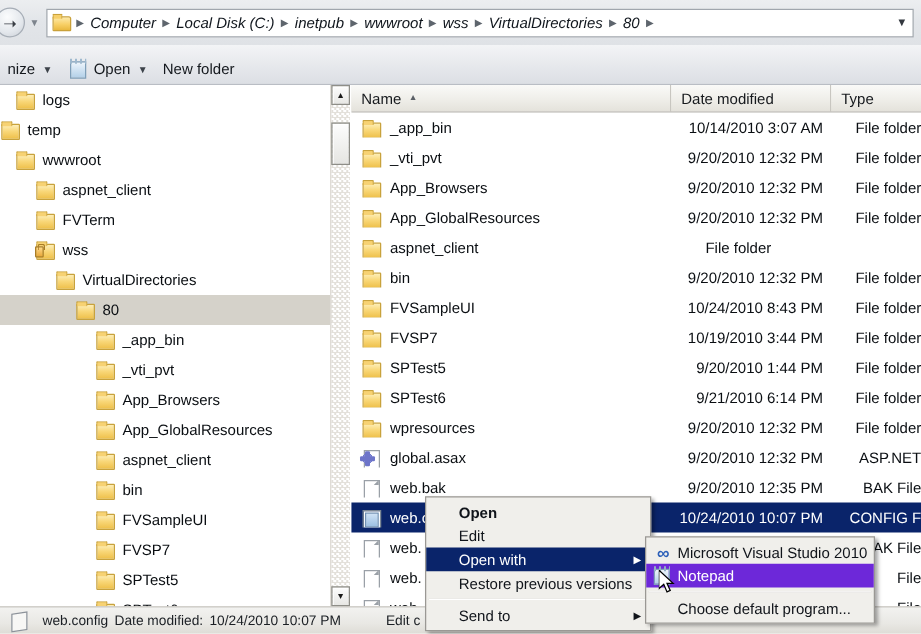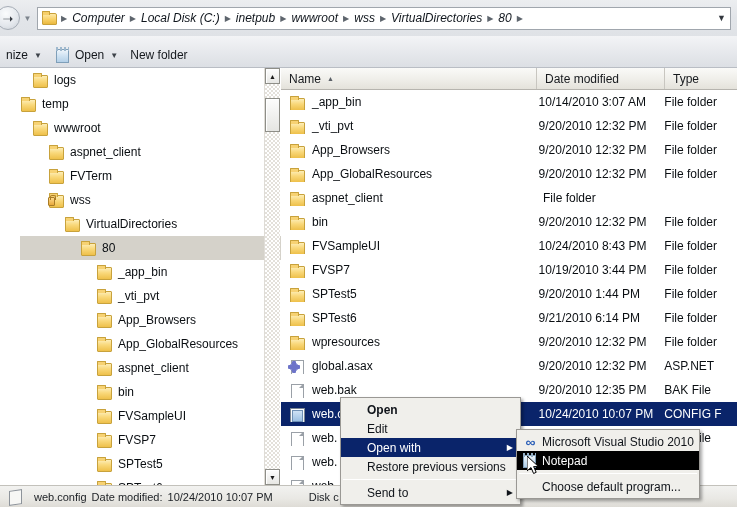--- a/index.html
+++ b/index.html
@@ -91,21 +91,20 @@
     position: absolute; left: 2px; top: 0px; width: 13px; height: 4px;
     background: linear-gradient(to right,#9fb9ce 0 2px,transparent 2px 4px);
     background-size: 4px 4px;
   }
 
   
   .tree-pane {
     position: absolute; left: 0; top: 68px; width: 278px; height: 417px;
     background: #ffffff; overflow: hidden;
     border-right: 1px solid #d8dade;
-    margin-left: 20px;
   }
   .tree-row {
     height: 24px; display: flex; align-items: center;
     white-space: nowrap; font-size: 12px; color: #0a0e12;
     padding-right: 4px;
   }
   .tree-row.selected { background: #d5d2ca; }
   .tree-ico {
     width: 16px; height: 14px; position: relative; flex: 0 0 auto; margin-right: 6px;
   }
@@ -146,21 +145,21 @@
   .sb-down { bottom: 0; }
   .sb-thumb {
     position:absolute; left:0; top:30px; width:15px; height:34px;
     background: linear-gradient(to bottom,#fdfdfd,#e5e5e2);
     border:1px solid #8e8e88; box-shadow: inset 1px 1px 0 #ffffff;
   }
 
   
   .list-pane {
     position: absolute; left: 281px; top: 68px; width: 456px; height: 417px;
-    background: #ffffff; overflow: hidden;
+    background: #ffffff; overflow: hidden; text-align: right;
   }
   .list-header {
     height: 22px; display: flex; align-items: stretch;
     background: linear-gradient(to bottom,#f6f6f4 0%,#eceae4 55%,#e2e0d9 100%);
     border-bottom: 1px solid #b6b4ae;
   }
   .hcell {
     display: flex; align-items: center; padding-left: 8px;
     font-size: 12px; color: #16191d; white-space: nowrap;
     border-right: 1px solid #c8c6c0;
@@ -267,21 +266,21 @@
     position: absolute; left: 516px; top: 429px; width: 184px;
     background: #f0efeb; border: 1px solid #9a9894;
     box-shadow: 2px 2px 3px rgba(0,0,0,0.35);
     padding: 2px 0; z-index: 50;
   }
   .sub-item {
     height: 19px; display: flex; align-items: center;
     padding-left: 4px; padding-right: 8px;
     font-size: 12px; color: #10141a; white-space: nowrap;
   }
-  .sub-item.hl { background: #000000; color: #ffffff; }
+  .sub-item.hl { background: #6d28d9; color: #ffffff; }
   .sub-ico { width: 18px; height: 16px; position: relative; flex:0 0 auto; margin-right: 3px; }
   .vs-ico { color: #2b5fb8; font-size: 14px; line-height: 16px; letter-spacing:-1px; text-align:center; font-weight:bold;}
   .np-ico .pad {
     position:absolute; left:2px; top:2px; width:13px; height:13px;
     background: linear-gradient(to bottom,#eef5fb 0%,#cfe2f2 50%,#b0cde7 100%);
     border:1px solid #7f9fb9;
   }
   .np-ico .rings {
     position:absolute; left:2px; top:0px; width:13px; height:4px;
     background: repeating-linear-gradient(to right,#93aec4 0 2px, transparent 2px 4px);
@@ -623,16 +622,16 @@
   </svg>
 
   <div class="statusbar">
     <span class="status-ico"></span>
     <span>web.config</span>
     <span style="width:5px;display:inline-block"></span>
     <span>Date modified:</span>
     <span style="width:5px;display:inline-block"></span>
     <span>10/24/2010 10:07 PM</span>
     <span class="status-sep"></span>
-    <span>Disk c</span>
+    <span>Edit c</span>
   </div>
 
 </div>
 
 </body></html>

